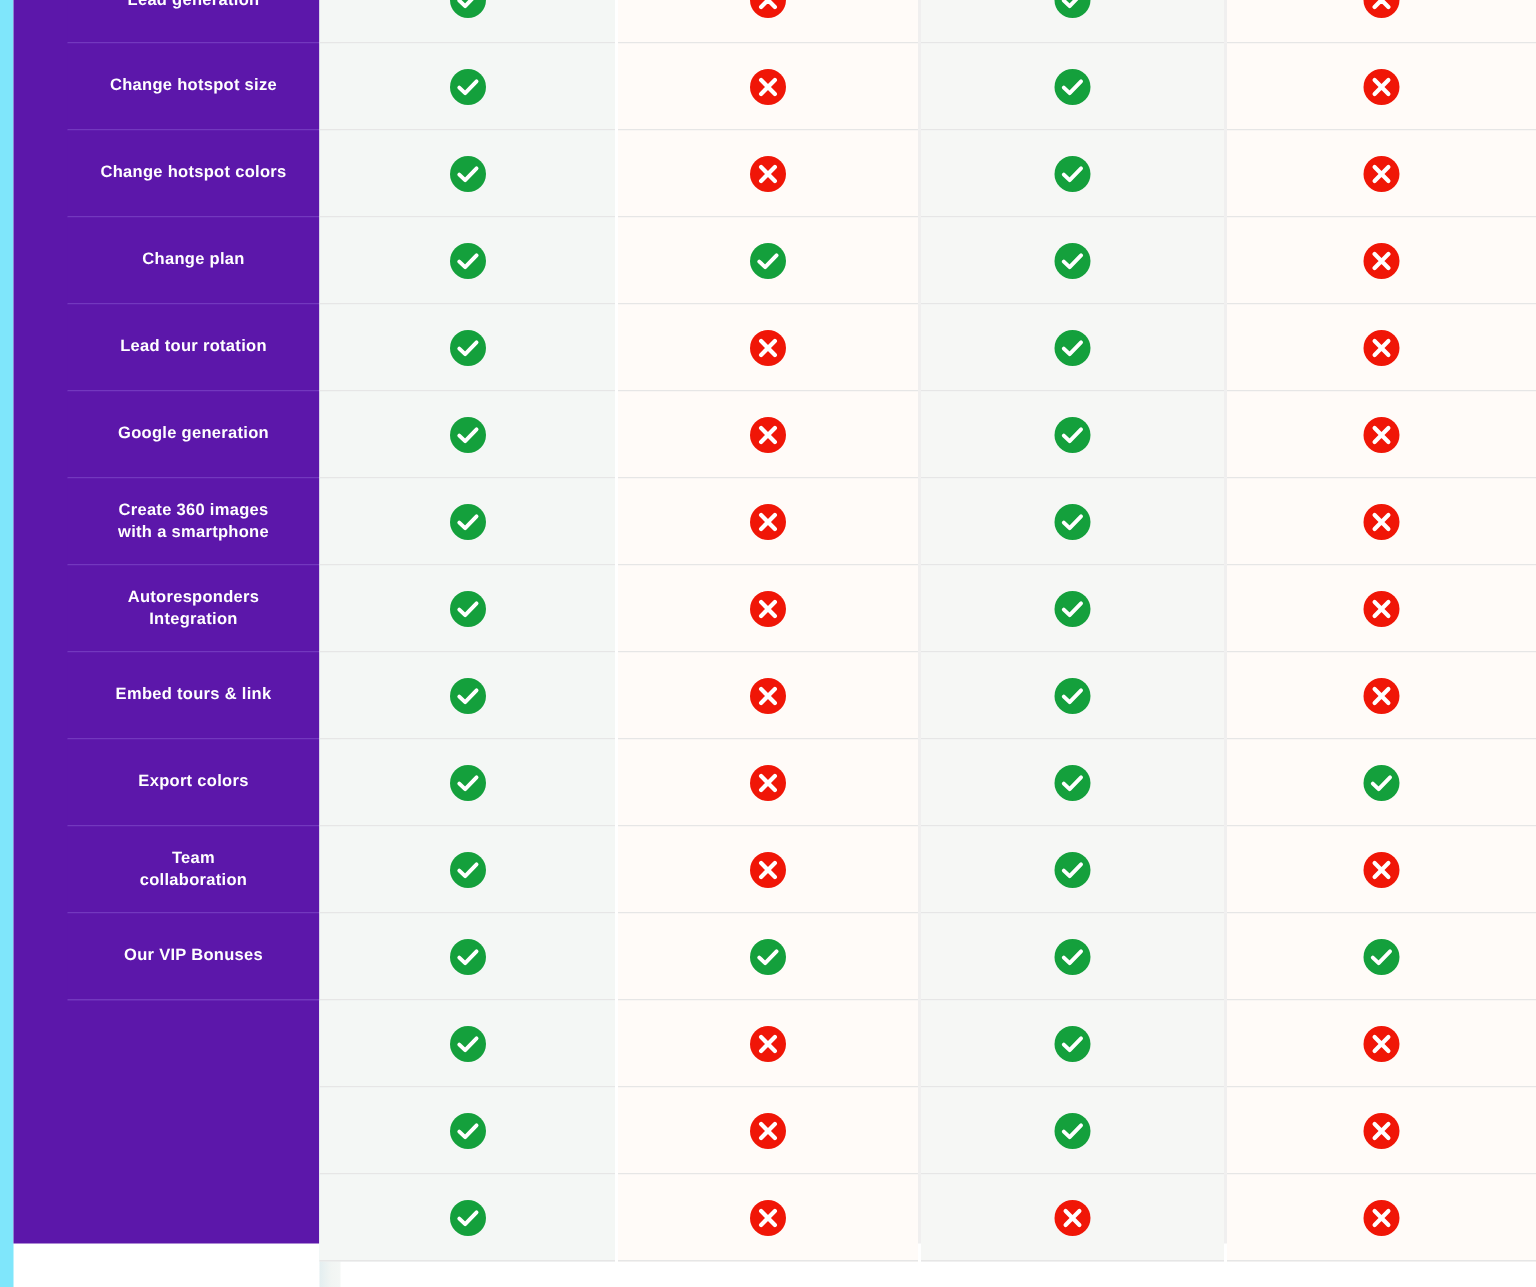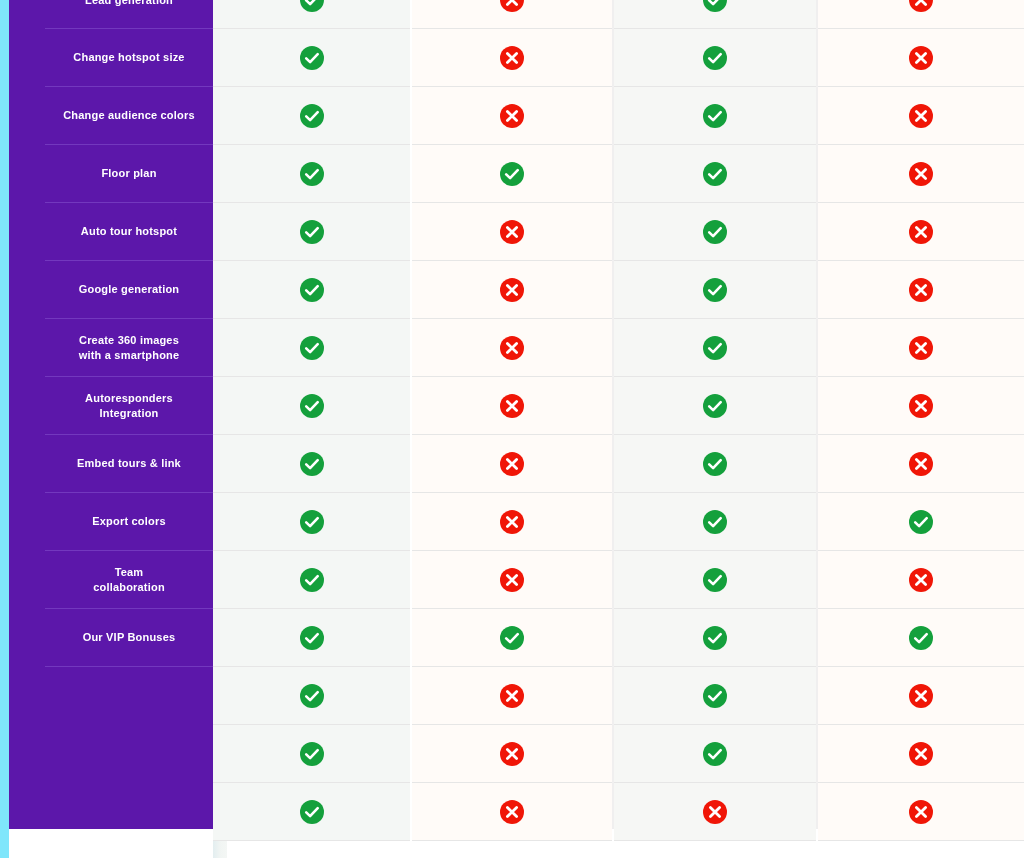--- a/index.html
+++ b/index.html
@@ -122,27 +122,27 @@
   <div class="accent-strip"></div>
 
   <div class="feature-col" id="feature-col" style="margin-top: -29px;">
       <div class="feature-cell">
         <div class="lbl">Lead generation</div>
       </div>
       <div class="feature-cell">
         <div class="lbl">Change hotspot size</div>
       </div>
       <div class="feature-cell">
-        <div class="lbl">Change audience colors</div>
-      </div>
-      <div class="feature-cell">
-        <div class="lbl">Floor plan</div>
-      </div>
-      <div class="feature-cell">
-        <div class="lbl">Auto tour hotspot</div>
+        <div class="lbl">Change hotspot colors</div>
+      </div>
+      <div class="feature-cell">
+        <div class="lbl">Change plan</div>
+      </div>
+      <div class="feature-cell">
+        <div class="lbl">Lead tour rotation</div>
       </div>
       <div class="feature-cell">
         <div class="lbl">Google generation</div>
       </div>
       <div class="feature-cell">
         <div class="lbl">Create 360 images<br>with a smartphone</div>
       </div>
       <div class="feature-cell">
         <div class="lbl">Autoresponders<br>Integration</div>
       </div>

